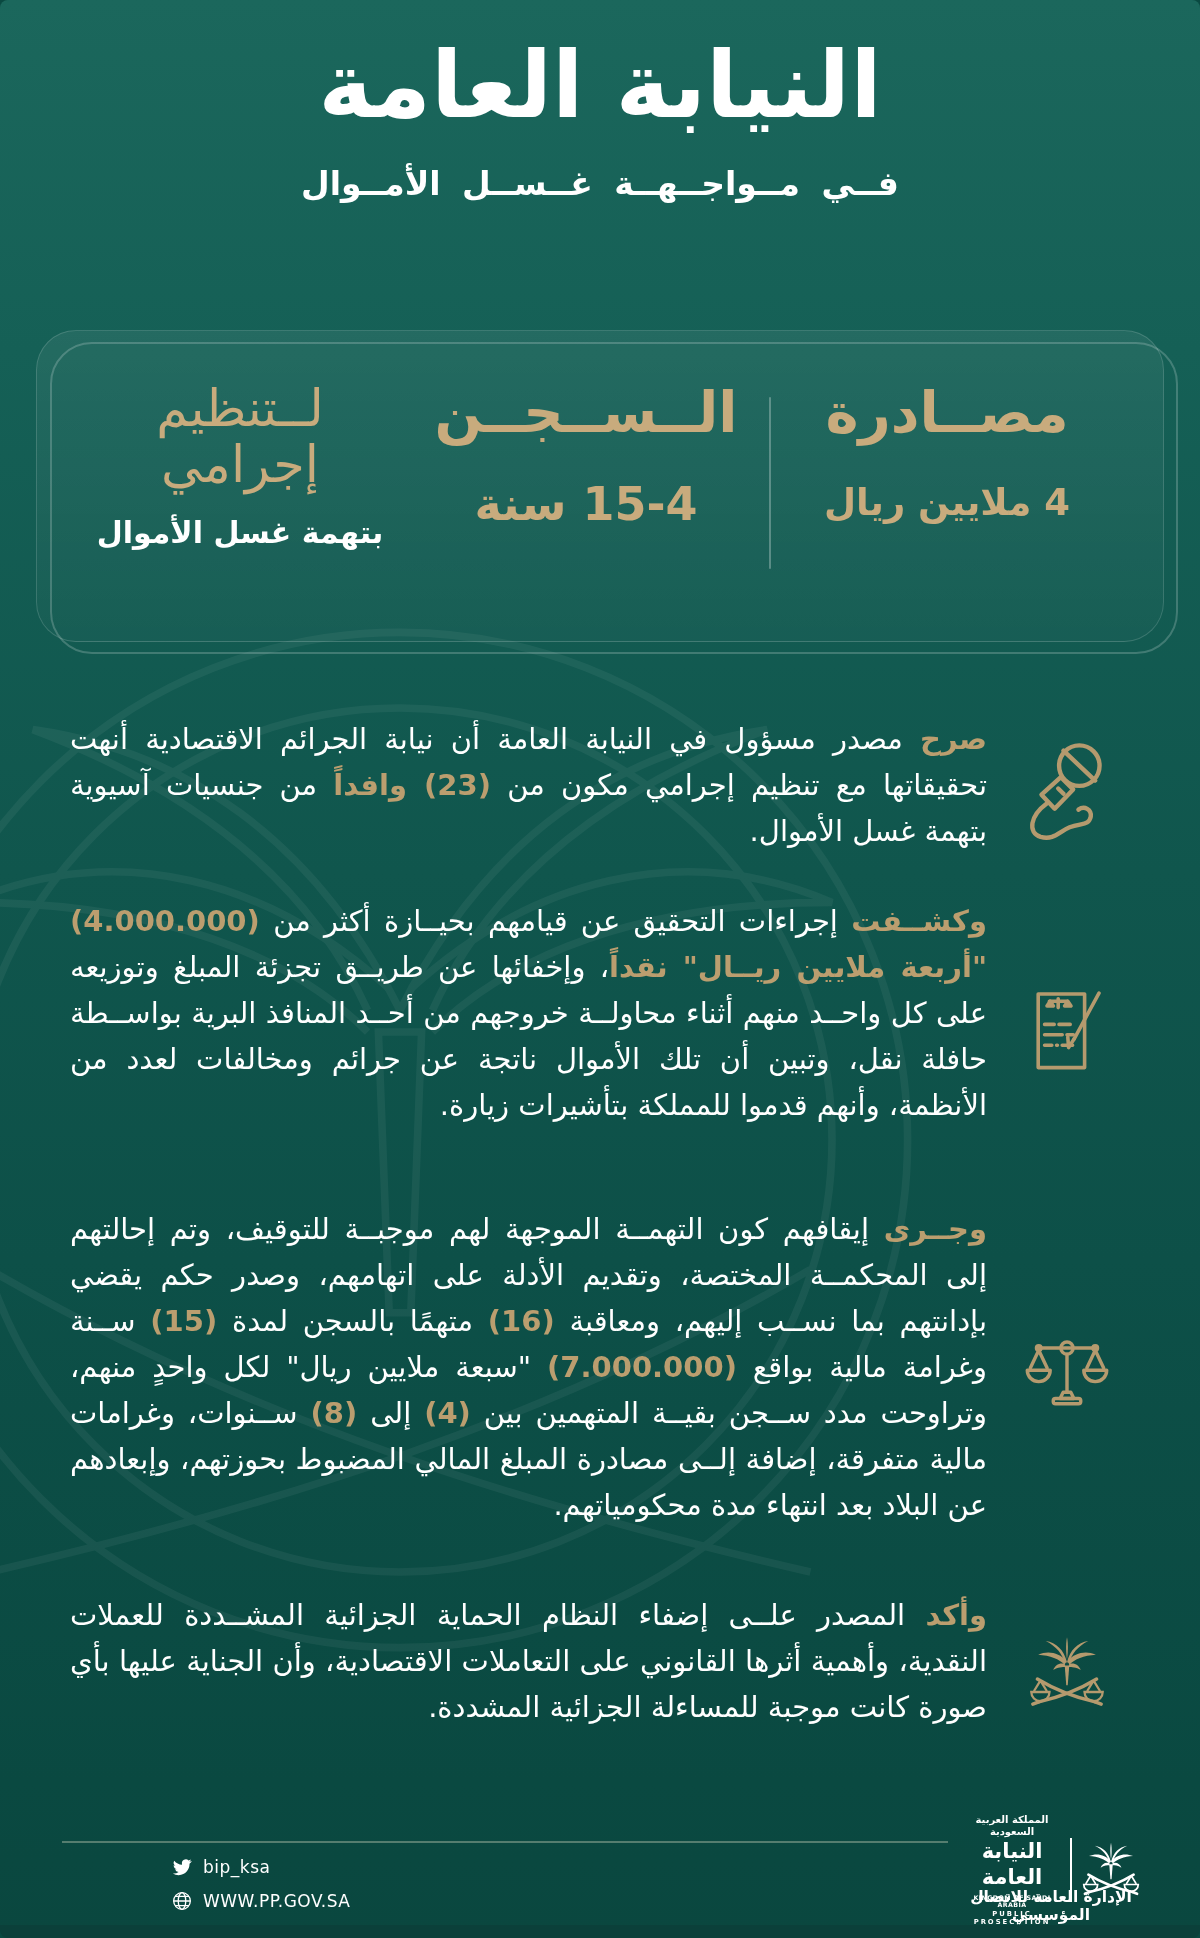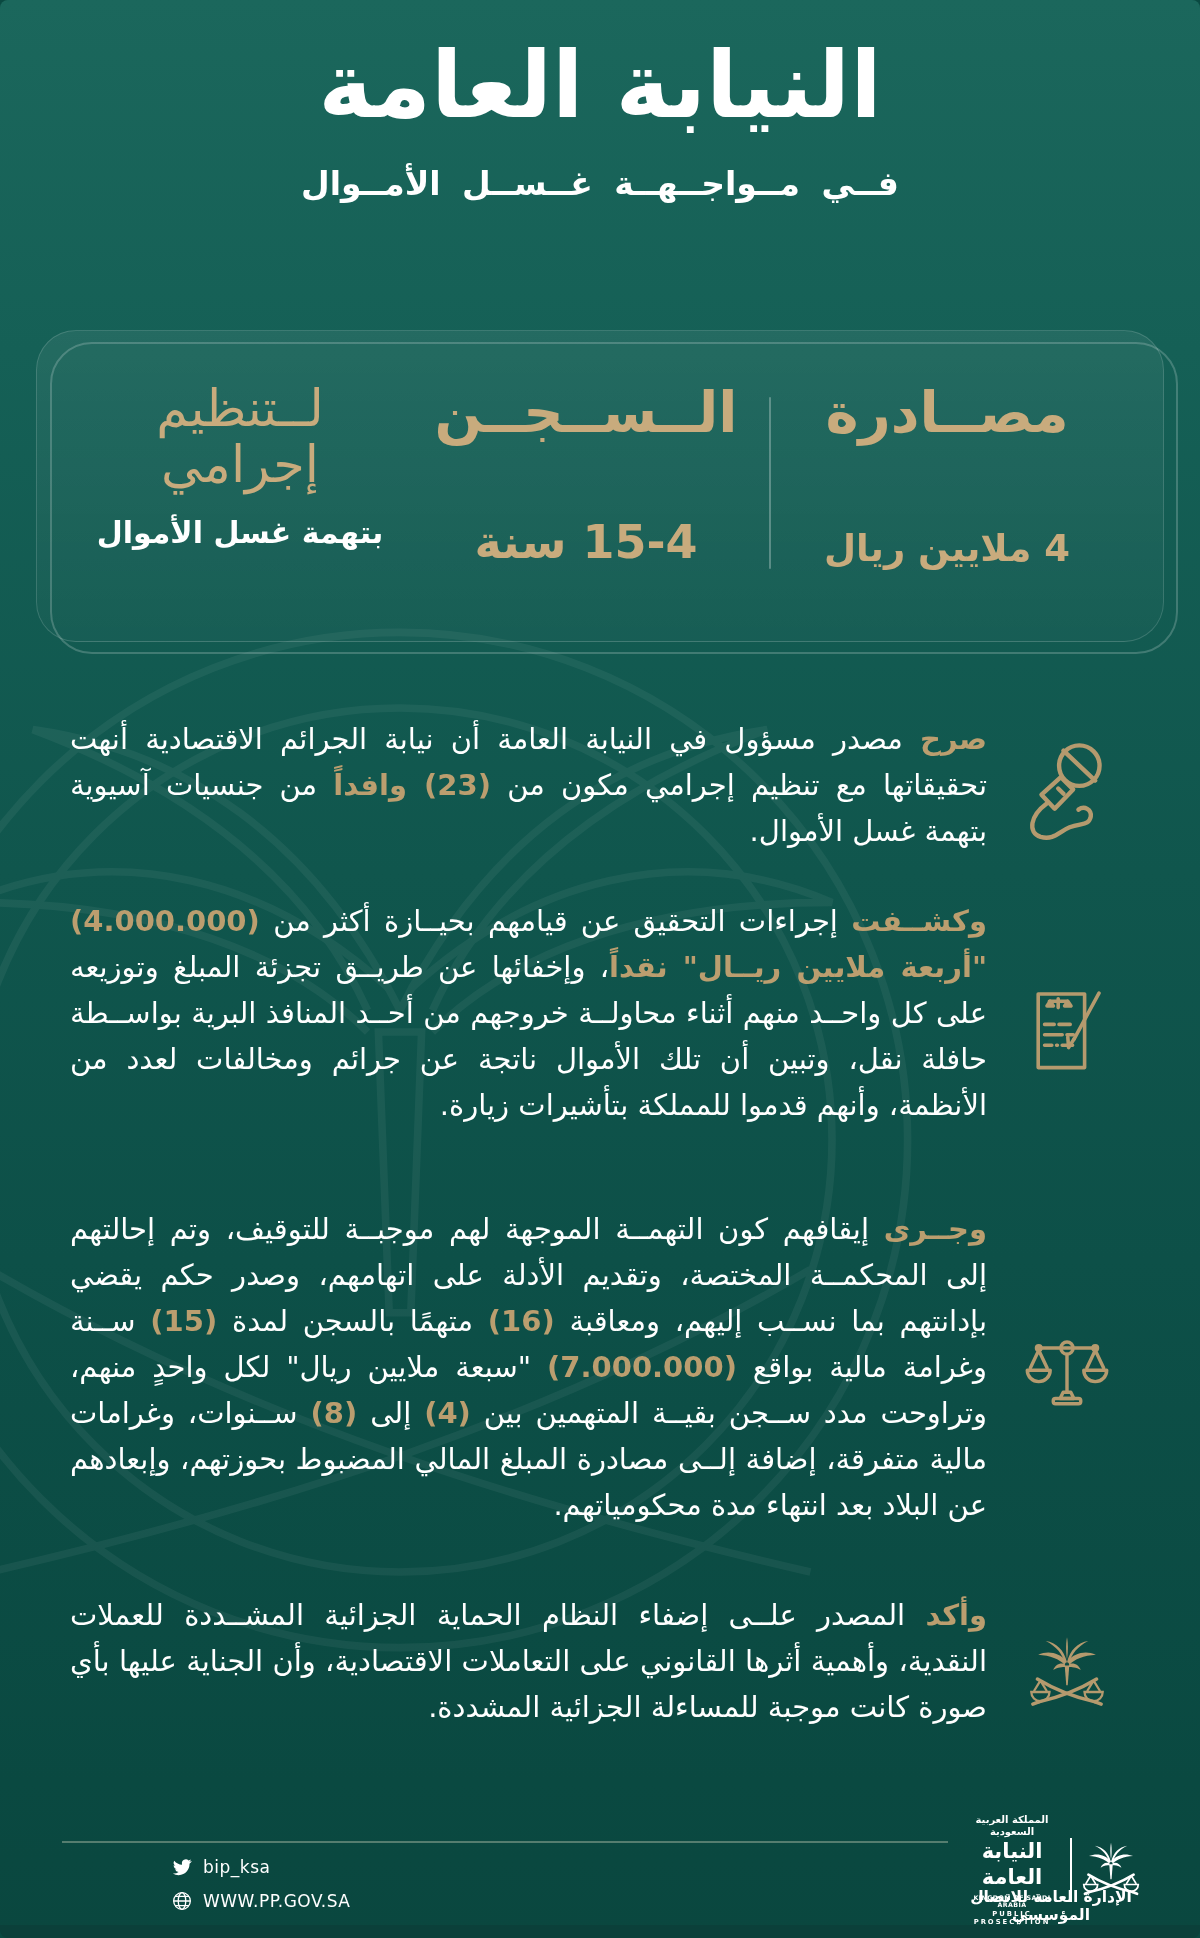--- a/index.html
+++ b/index.html
@@ -21,22 +21,22 @@
     border:2px solid rgba(255,255,255,.20);border-radius:42px;}
   .card{position:absolute;left:36px;top:330px;width:1128px;height:312px;border-radius:40px;
     background:linear-gradient(180deg,rgba(255,255,255,.065),rgba(255,255,255,.025));
     border:1px solid rgba(255,255,255,.15);
     display:flex;direction:rtl;padding:50px 40px 38px;}
   .card .col{text-align:center;}
   .col-conf{flex:0 0 352px;}
   .col-prison{flex:0 0 366px;}
   .col-org{flex:1;}
   .card-title{font-size:56px;font-weight:700;color:#c8ab7d;line-height:1.15;}
-  .conf-value{font-size:37px;font-weight:700;color:#c8ab7d;margin-top:82px;direction:rtl;}
-  .prison-value{font-size:46px;font-weight:700;color:#c8ab7d;margin-top:70px;direction:rtl;}
+  .conf-value{font-size:37px;font-weight:700;color:#c8ab7d;margin-top:36px;direction:rtl;}
+  .prison-value{font-size:46px;font-weight:700;color:#c8ab7d;margin-top:32px;direction:rtl;}
   .org-title{font-size:51px;font-weight:400;color:#c8ab7d;line-height:1.1;}
   .org-line{font-size:30px;font-weight:700;color:#fff;direction:rtl;}
   .org-line.l1{margin-top:26px;}
   .org-line.l2{margin-top:22px;}
   .card-divider{flex:0 0 2px;background:rgba(255,255,255,.28);margin:16px 0 34px;border-radius:1px;}
   
   .sec{position:absolute;left:70px;right:85px;display:flex;direction:rtl;gap:32px;align-items:center;}
   .sec-icon{flex:0 0 96px;display:flex;justify-content:center;align-items:flex-start;}
   .sec-text{flex:1;font-size:29px;line-height:46px;text-align:justify;direction:rtl;
     font-weight:500;color:#fff;}

